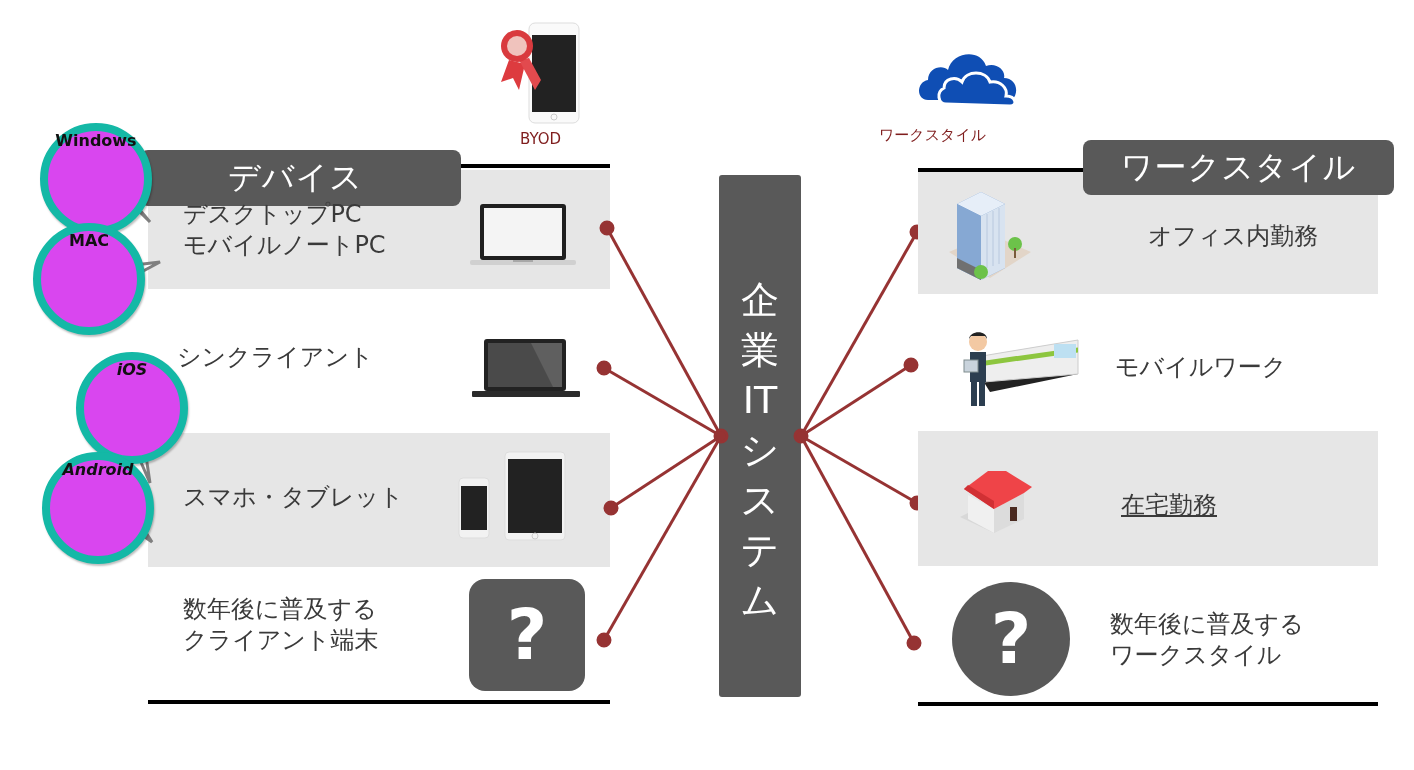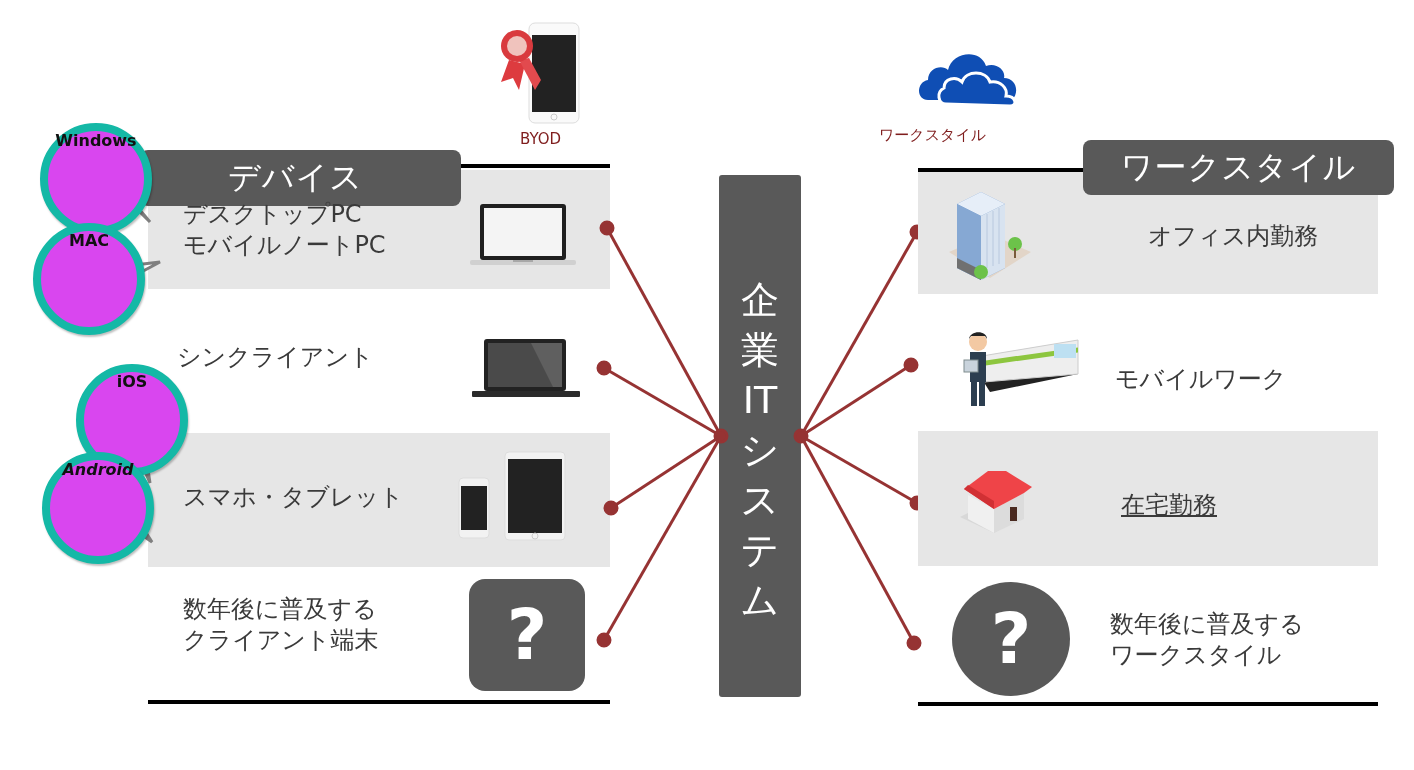--- a/index.html
+++ b/index.html
@@ -48,21 +48,21 @@
   <polygon points="126,266 160,262 130,278" fill="#fff" stroke="#7f7f7f" stroke-width="3"></polygon>
   <polygon points="140,460 150,483 146,456" fill="#fff" stroke="#7f7f7f" stroke-width="3"></polygon>
   <polygon points="132,528 152,542 138,520" fill="#fff" stroke="#7f7f7f" stroke-width="3"></polygon>
 </svg>
 <div class="bubble" style="left:40px;top:123px;">
   <span>Windows</span>
 </div>
 <div class="bubble" style="left:33px;top:223px;">
   <span>MAC</span>
 </div>
-<div class="bubble" style="left:76px;top:364px;">
+<div class="bubble" style="left:76px;top:352px;font-style:italic;">
   <span>iOS</span>
 </div>
 <div class="bubble" style="left:42px;top:452px;font-style:italic;">
   <span>Android</span>
 </div>
 
 <svg class="abs" width="110" height="66" style="left:469px;top:202px;">
   <rect x="11" y="2" width="86" height="56" rx="3" fill="#1f1f1f"></rect>
   <rect x="15" y="6" width="78" height="48" fill="#f4f4f4"></rect>
   <rect x="1" y="58" width="106" height="5" rx="2" fill="#d0d0d0"></rect>
@@ -139,21 +139,21 @@
   <span>ワークスタイル</span>
 </div>
 
 <svg class="abs" width="106" height="64" style="left:916px;top:44px;">
   <path d="M12,56 C0,56 0,38 12,36 C12,24 26,20 32,26 C36,8 64,4 70,22 C80,18 90,26 88,34 C100,34 104,48 96,56 Z" fill="#0f4eb4"></path>
   <path d="M30,60 C22,60 20,48 28,44 C28,34 40,32 46,38 C50,26 70,26 74,38 C84,36 92,44 90,52 C100,52 102,62 94,62 Z" fill="#0f4eb4" stroke="#fff" stroke-width="3"></path>
 </svg>
 <div class="small-caption" style="left:879px;top:126px;">ワークスタイル</div>
 
 <div class="label" style="left:1115px;top:221px;margin-left:33px;">オフィス内勤務</div>
-<div class="label" style="left:1115px;top:364px;">モバイルワーク</div>
+<div class="label" style="left:1115px;top:352px;">モバイルワーク</div>
 <div class="label" style="left:1121px;top:490px;text-decoration:underline;">在宅勤務</div>
 <div class="label" style="left:1110px;top:609px;">数年後に普及する
 ワークスタイル</div>
 
 <svg class="abs" width="90" height="100" style="left:945px;top:186px;">
   <polygon points="4,66 45,92 86,66 45,48" fill="#e2d5c8"></polygon>
   <polygon points="12,18 36,6 60,18 60,82 36,94 12,82" fill="#7aa0cf"></polygon>
   <polygon points="12,18 36,6 60,18 36,30" fill="#e6eef8"></polygon>
   <polygon points="36,30 60,18 60,82 36,94" fill="#d8e3f0"></polygon>
   <polygon points="12,18 36,30 36,94 12,82" fill="#86a8d3"></polygon>

